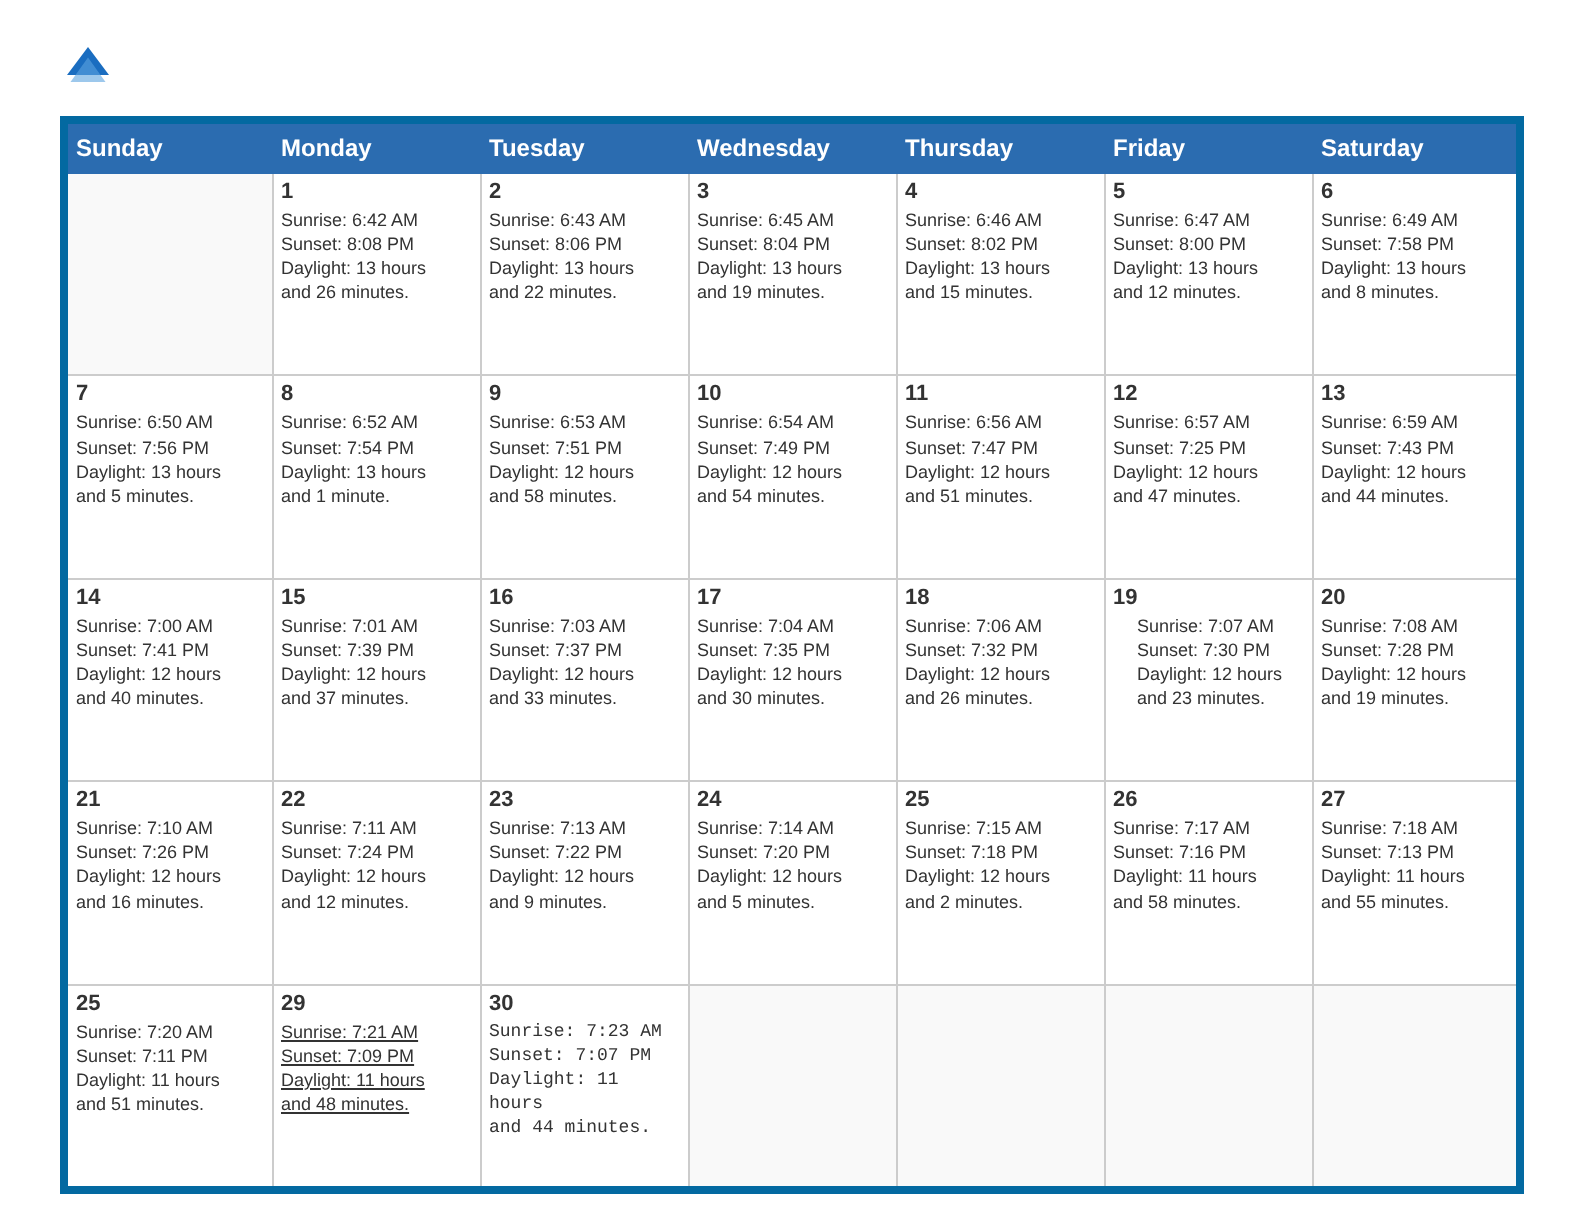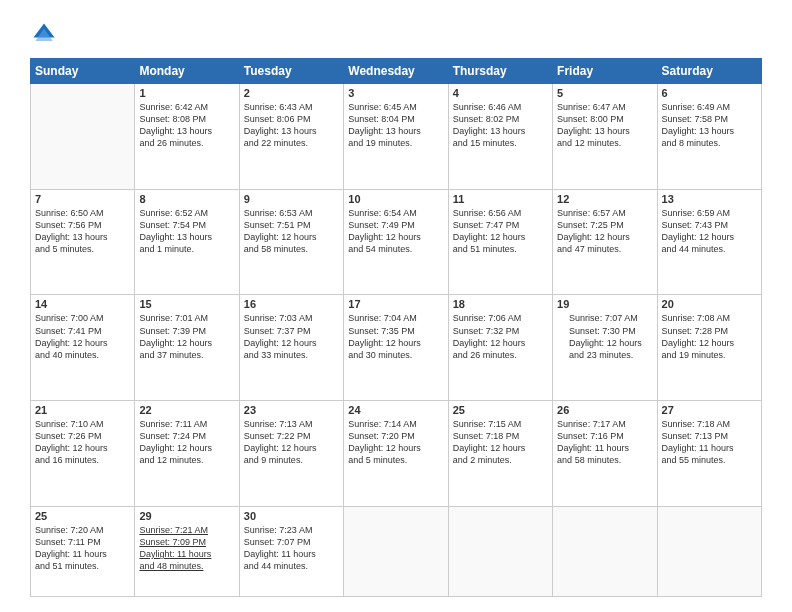--- a/index.html
+++ b/index.html
@@ -54,21 +54,21 @@
       font-size: 32px;
       font-weight: bold;
       color: #222;
     }
     .location {
       font-size: 14px;
       color: #555;
     }
     .calendar {
       flex: 1;
-      border: 1px solid #0369a1;
+      border: 4px solid #0369a1;
       border-collapse: collapse;
       width: 100%;
       table-layout: fixed;
     }
     .calendar th {
       background: #2b6cb0;
       color: #fff;
       font-size: 12px;
       font-weight: bold;
       padding: 5px 4px;
@@ -345,21 +345,21 @@
           </td>
           <td>
             <div class="day-num">29</div>
             <div class="day-info" style="white-space: pre-line; text-decoration: underline;">Sunrise: 7:21 AM
 Sunset: 7:09 PM
 Daylight: 11 hours
 and 48 minutes.</div>
           </td>
           <td>
             <div class="day-num">30</div>
-            <div class="day-info" style="white-space: pre-line;">Sunrise: 7:23 AM
+            <div class="day-info" style="white-space: pre-line; font-family: Liberation Mono, monospace;">Sunrise: 7:23 AM
 Sunset: 7:07 PM
 Daylight: 11 hours
 and 44 minutes.</div>
           </td>
           <td class="empty-cell"></td>
           <td class="empty-cell"></td>
           <td class="empty-cell"></td>
           <td class="empty-cell"></td>
         </tr>
       </tbody>

